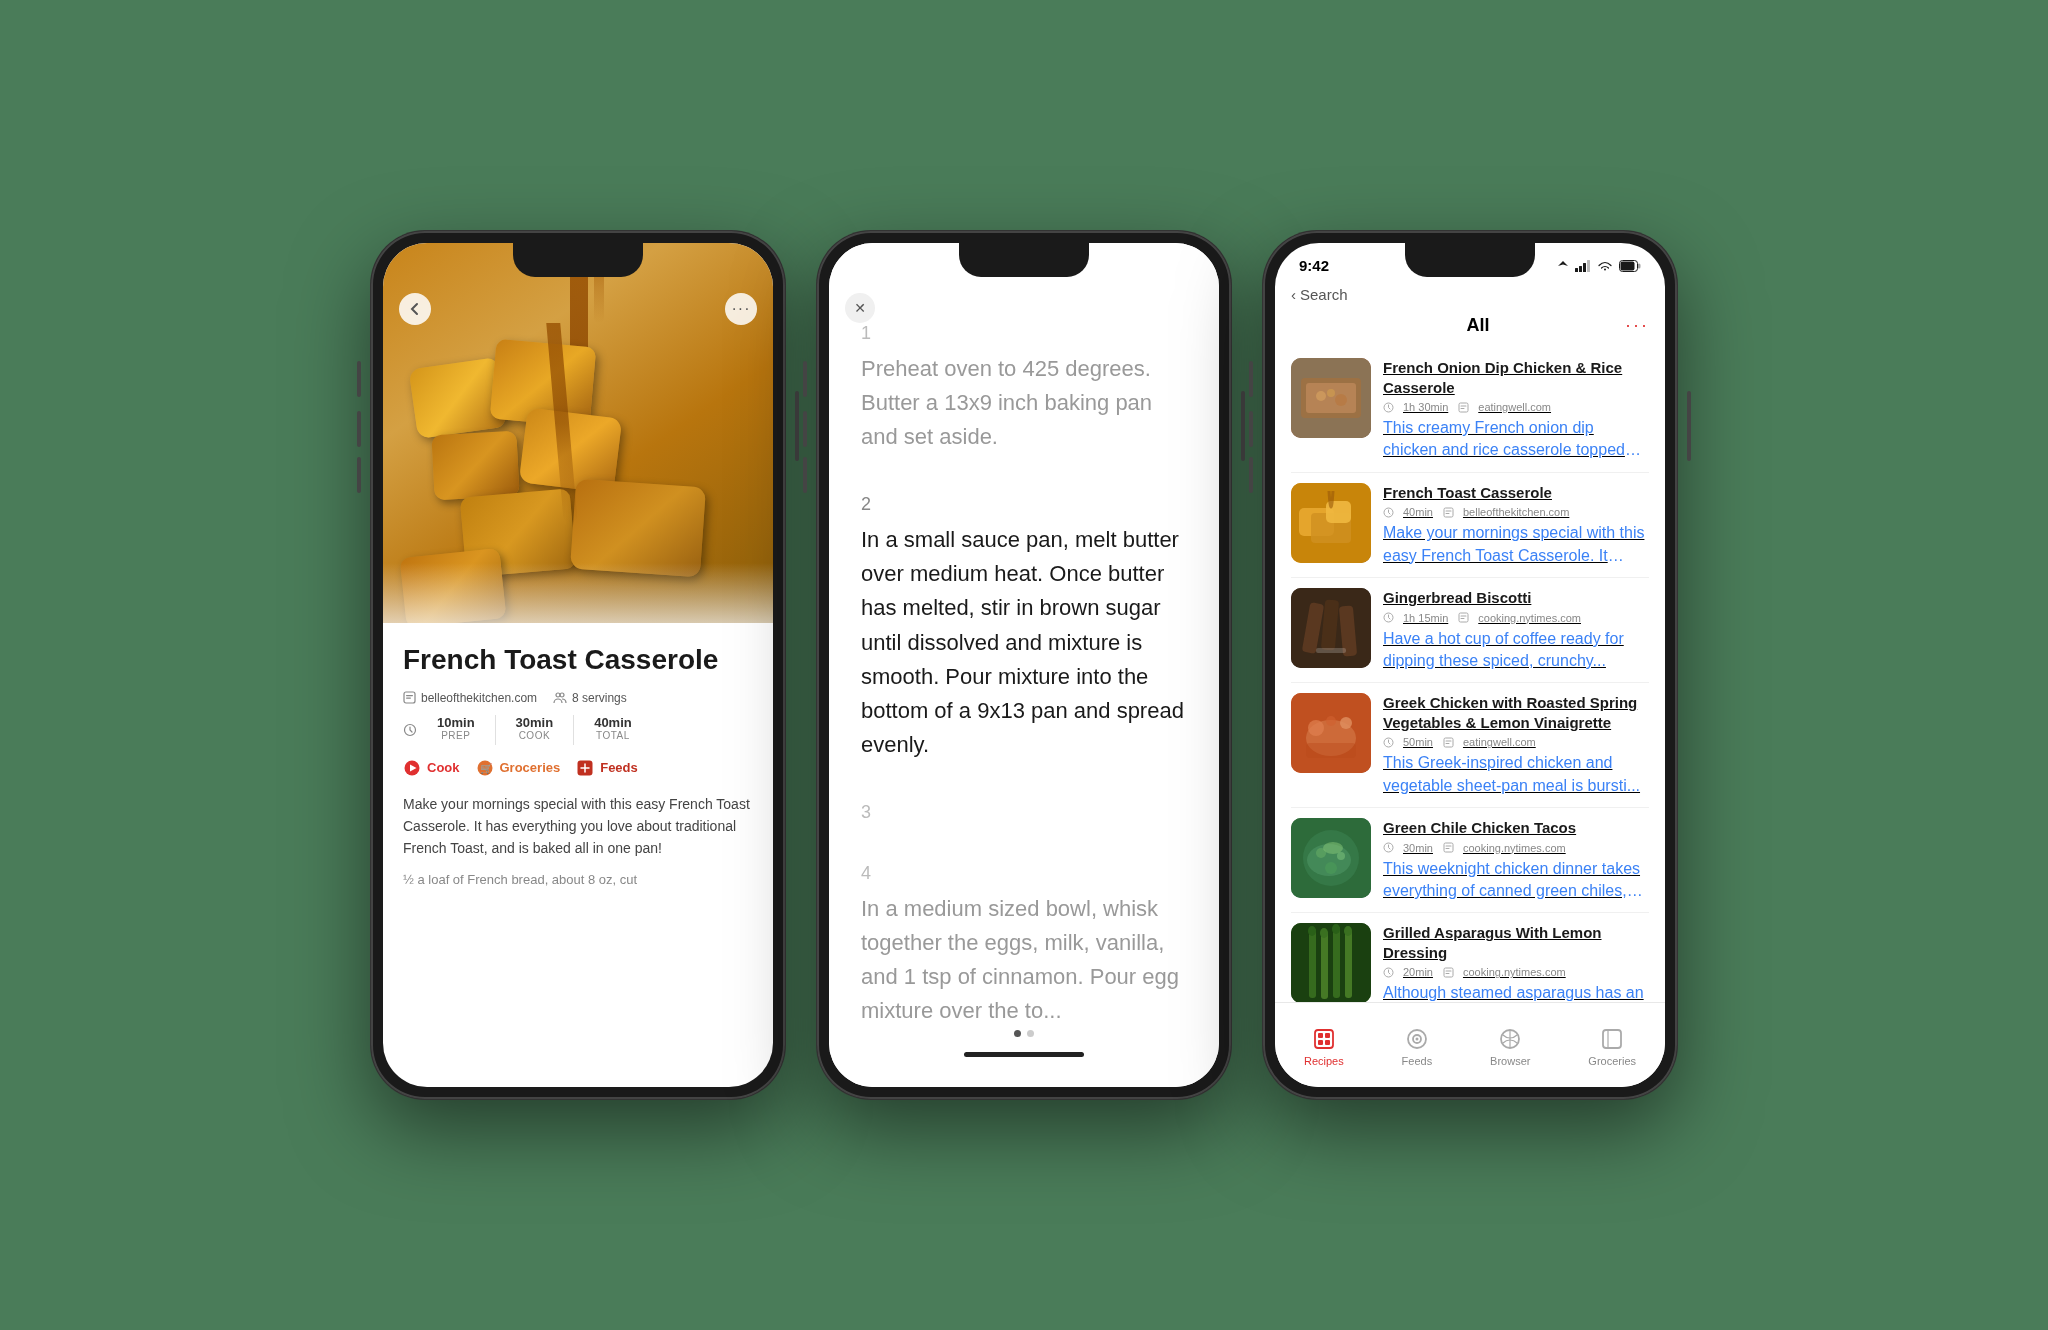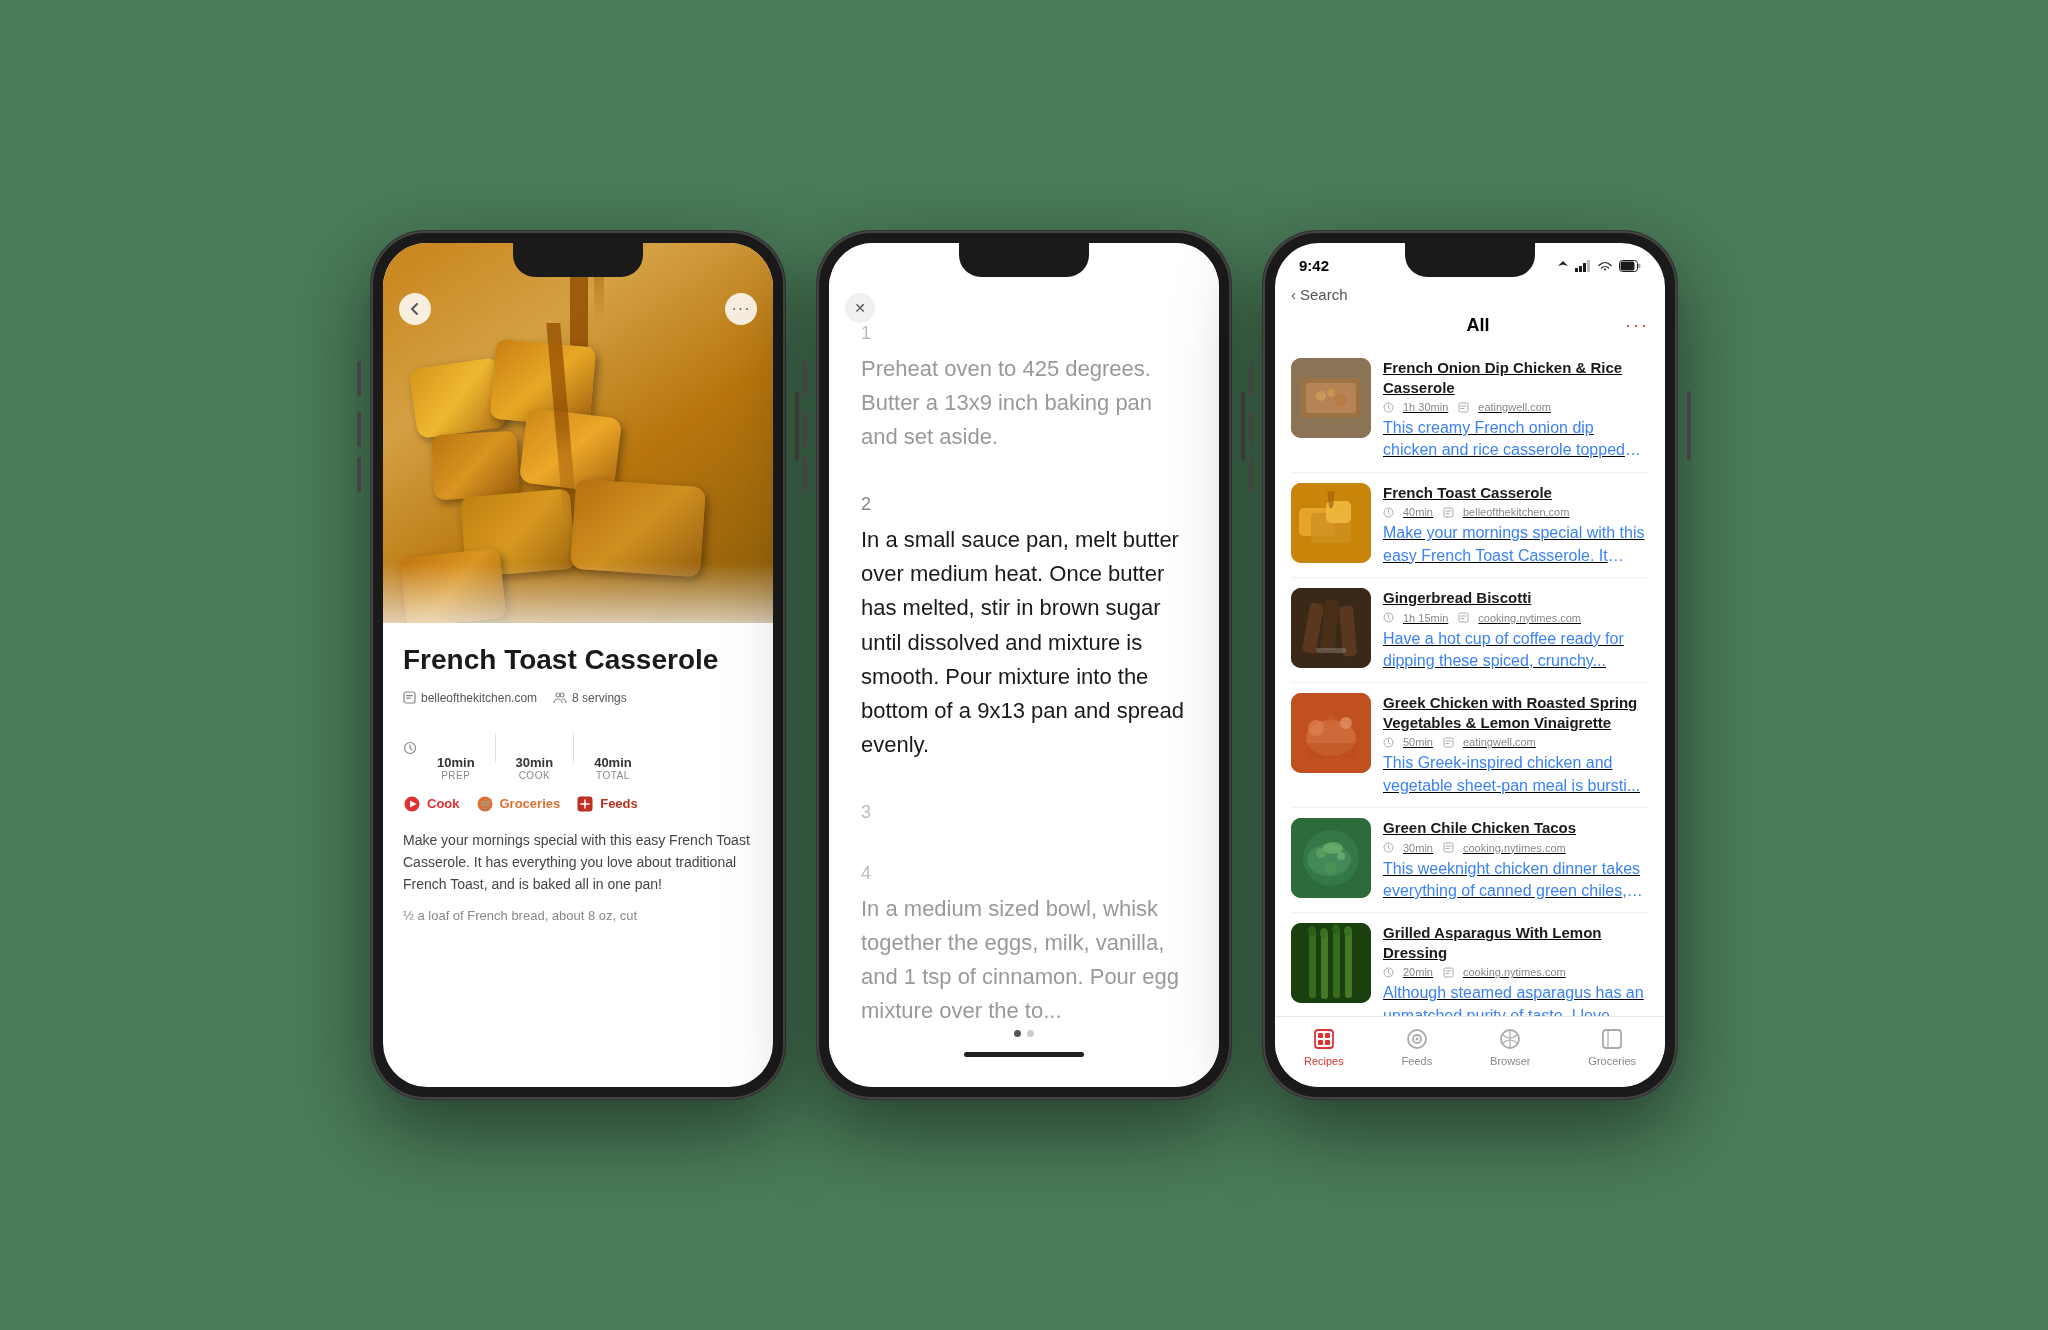--- a/index.html
+++ b/index.html
@@ -157,21 +157,20 @@
       gap: 20px;
       margin-bottom: 14px;
       font-size: 12px;
       color: #555;
     }
 
     .recipe-time-item {
       display: flex;
       flex-direction: column;
       align-items: center;
-      margin-top: 40px;
     }
 
     .recipe-time-value {
       font-size: 13px;
       font-weight: 600;
       color: #333;
     }
 
     .recipe-time-label {
       font-size: 10px;
@@ -418,21 +417,21 @@
       display: -webkit-box;
       -webkit-line-clamp: 2;
       -webkit-box-orient: vertical;
       overflow: hidden;
     }
 
     
     .tab-bar {
       display: flex;
       justify-content: space-around;
-      padding: 10px 0 20px;
+      padding: 24px 0 20px;
       border-top: 1px solid #e8e8e8;
       background: #fff;
     }
 
     .tab-item {
       display: flex;
       flex-direction: column;
       align-items: center;
       gap: 4px;
       cursor: pointer;

